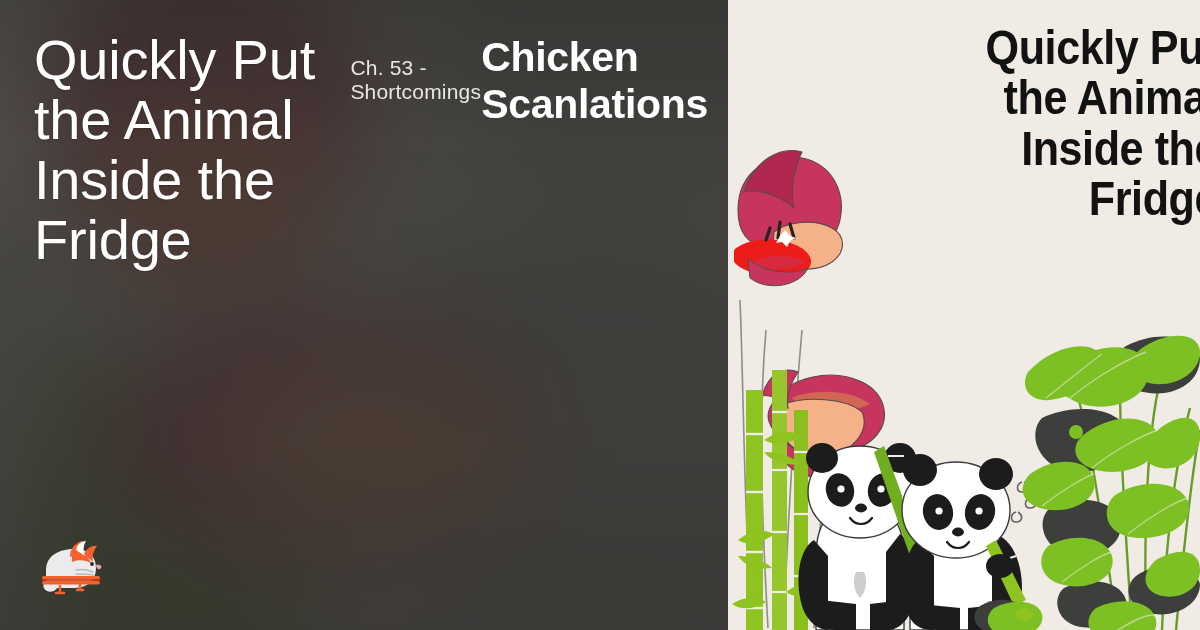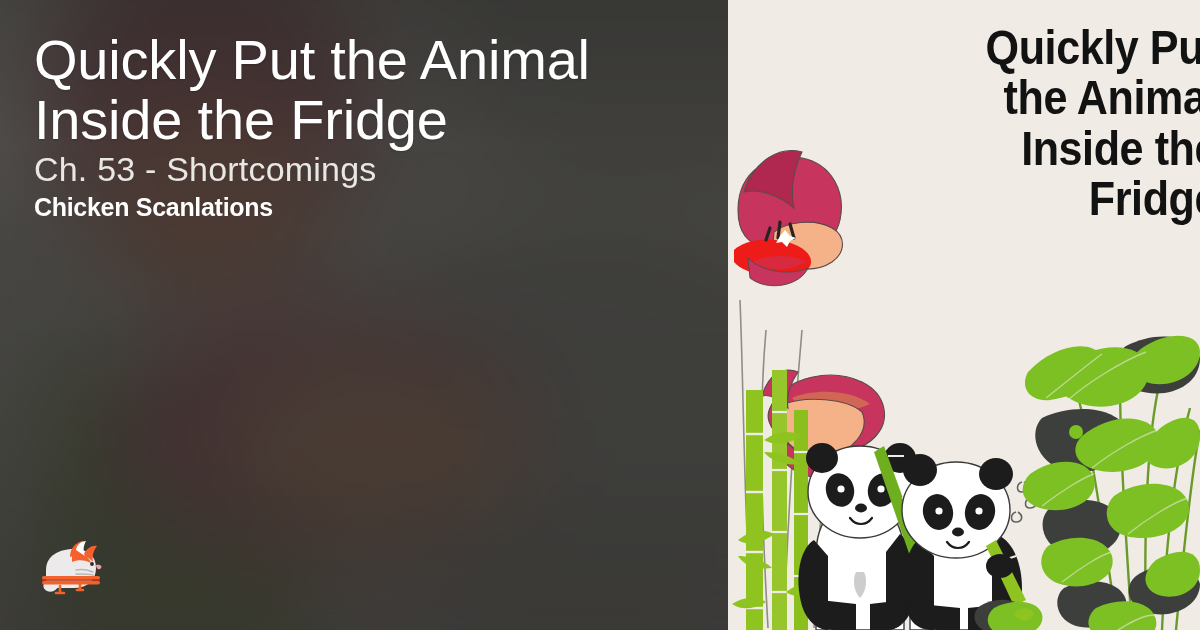--- a/index.html
+++ b/index.html
@@ -49,49 +49,50 @@
     background:rgba(60,59,57,0.74);
   }
   .scrim-grad {
     position:absolute; inset:0;
     background:linear-gradient(180deg, rgba(40,40,38,0.30) 0%, rgba(58,57,55,0.05) 22%, rgba(50,49,47,0.10) 70%, rgba(44,43,41,0.35) 100%);
   }
 
   .left-content {
     position:absolute; inset:0;
     padding:30px 20px 28px 34px;
-    display:flex; flex-direction:column; justify-content:flex-start;
+    display:flex; flex-direction:row; justify-content:flex-start;
   }
   .series-title {
     color:#ffffff;
     font-size:56px;
     line-height:1.07;
     font-weight:400;
     letter-spacing:-0.2px;
     max-width:690px;
     text-shadow:0 1px 2px rgba(0,0,0,0.18);
   }
   .chapter-line {
+    margin-top:26px;
     color:#e9e7e4;
-    font-size:34px;
+    font-size:21px;
     font-weight:300;
     letter-spacing:0.2px;
   }
   .scanlated-by {
     margin-top:26px;
     color:#f2f0ee;
     font-size:17px;
     font-style:italic;
     font-weight:300;
     letter-spacing:0.1px;
   }
   .group-name {
     margin-top:4px;
     color:#ffffff;
-    font-size:25px;
+    font-size:41px;
     font-weight:700;
     letter-spacing:-0.3px;
   }
 
   
   .logo-wrap {
     position:absolute;
     left:36px; bottom:28px;
     width:74px; height:62px;
   }

